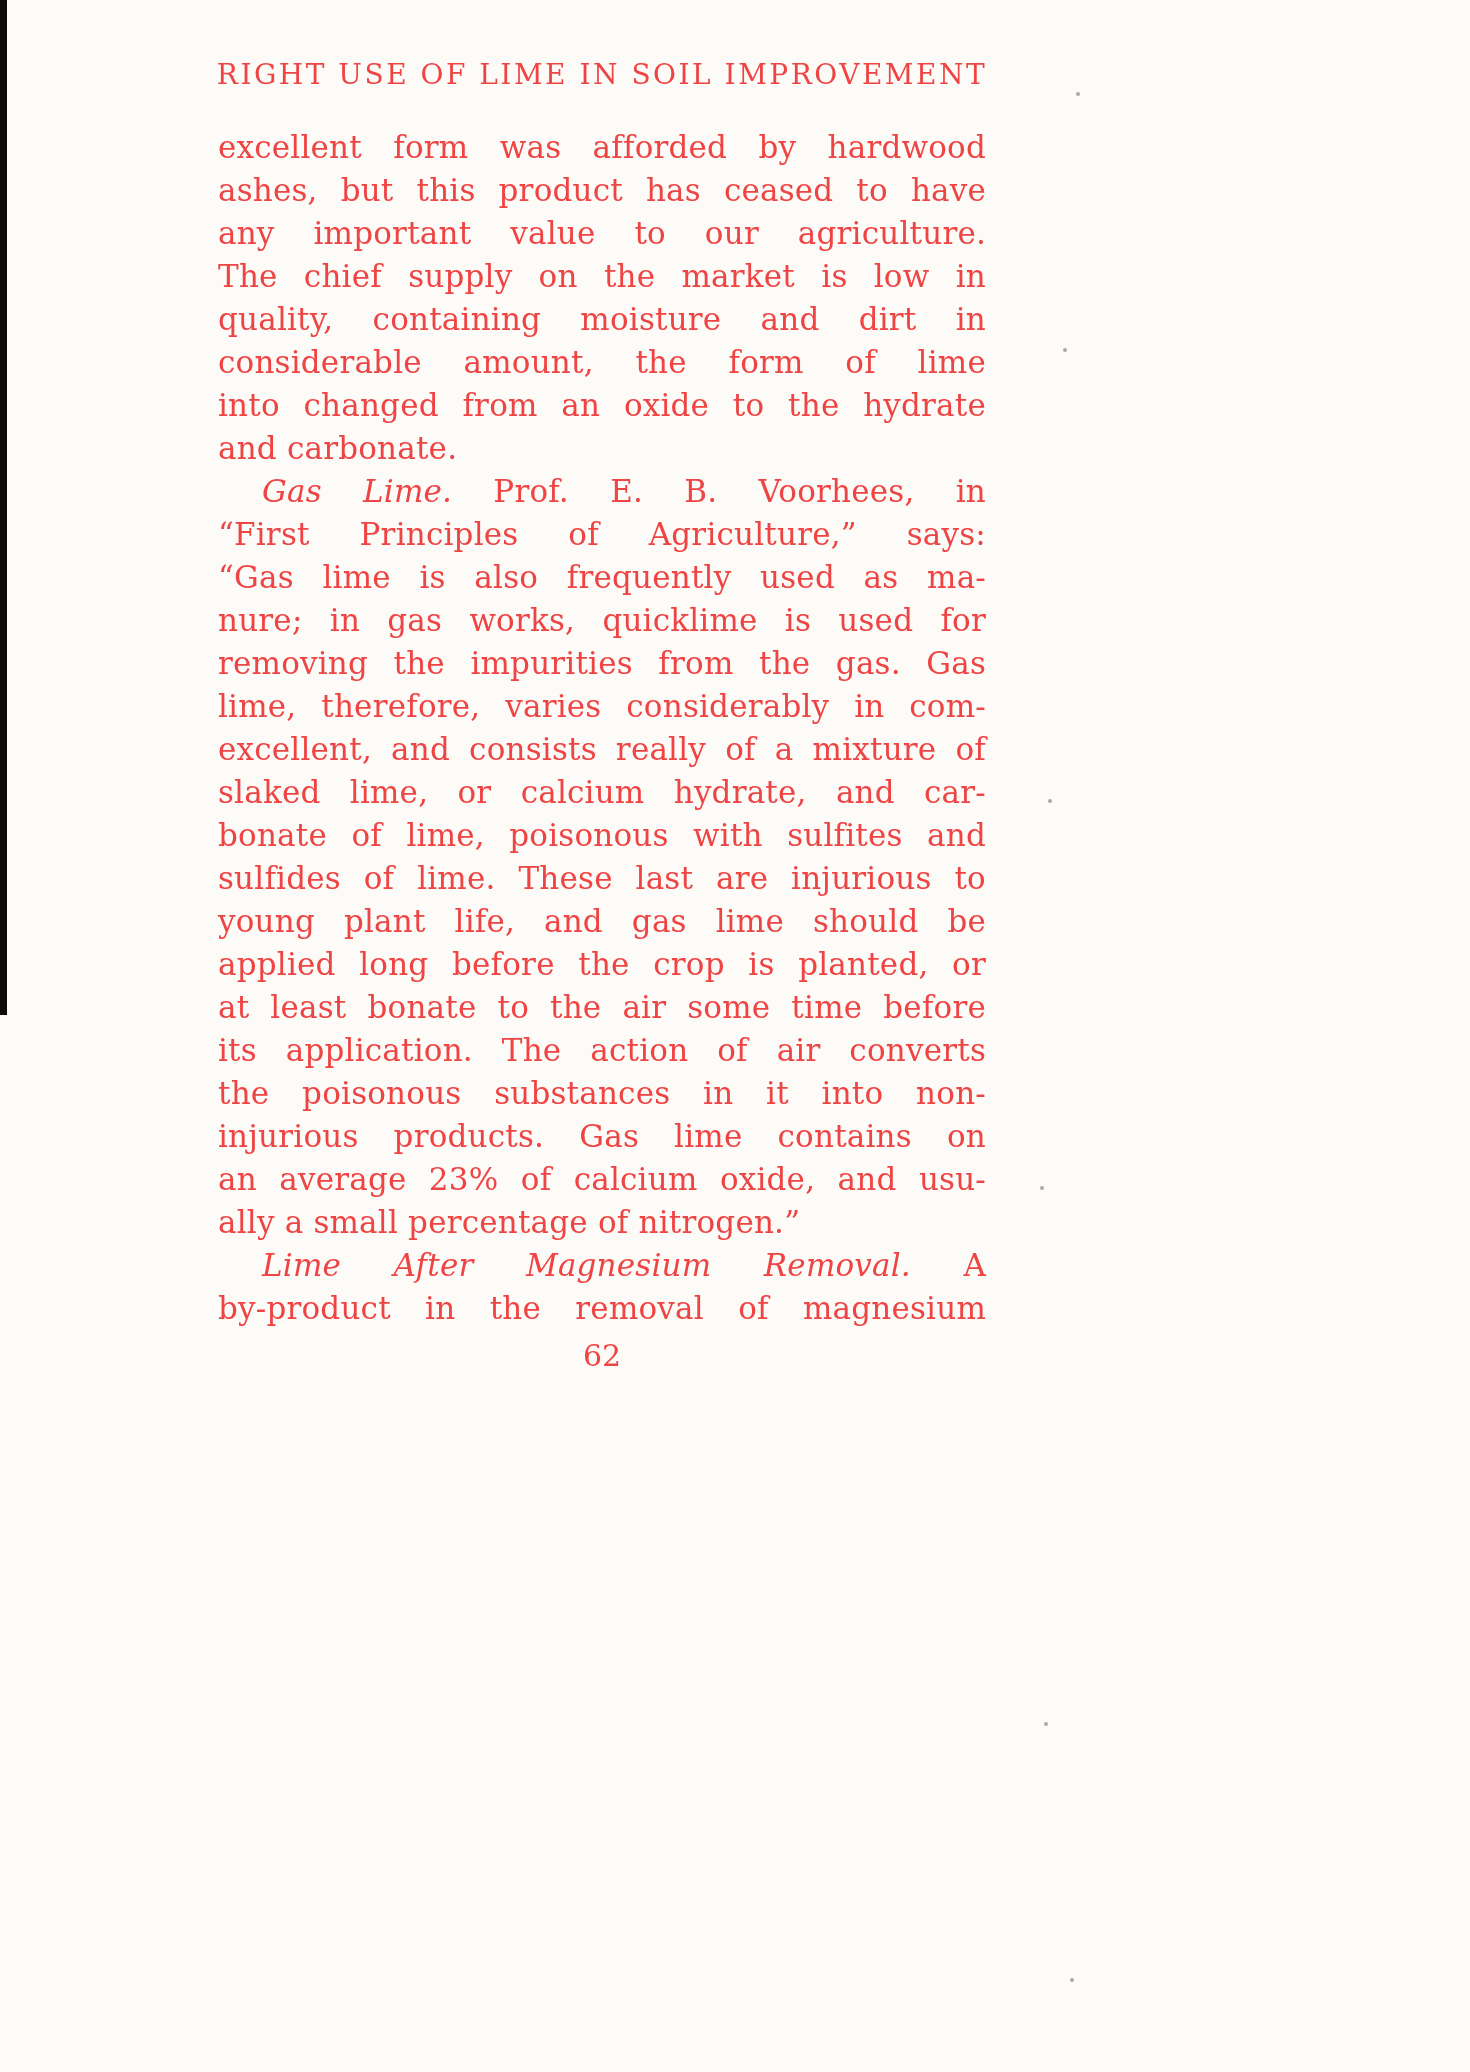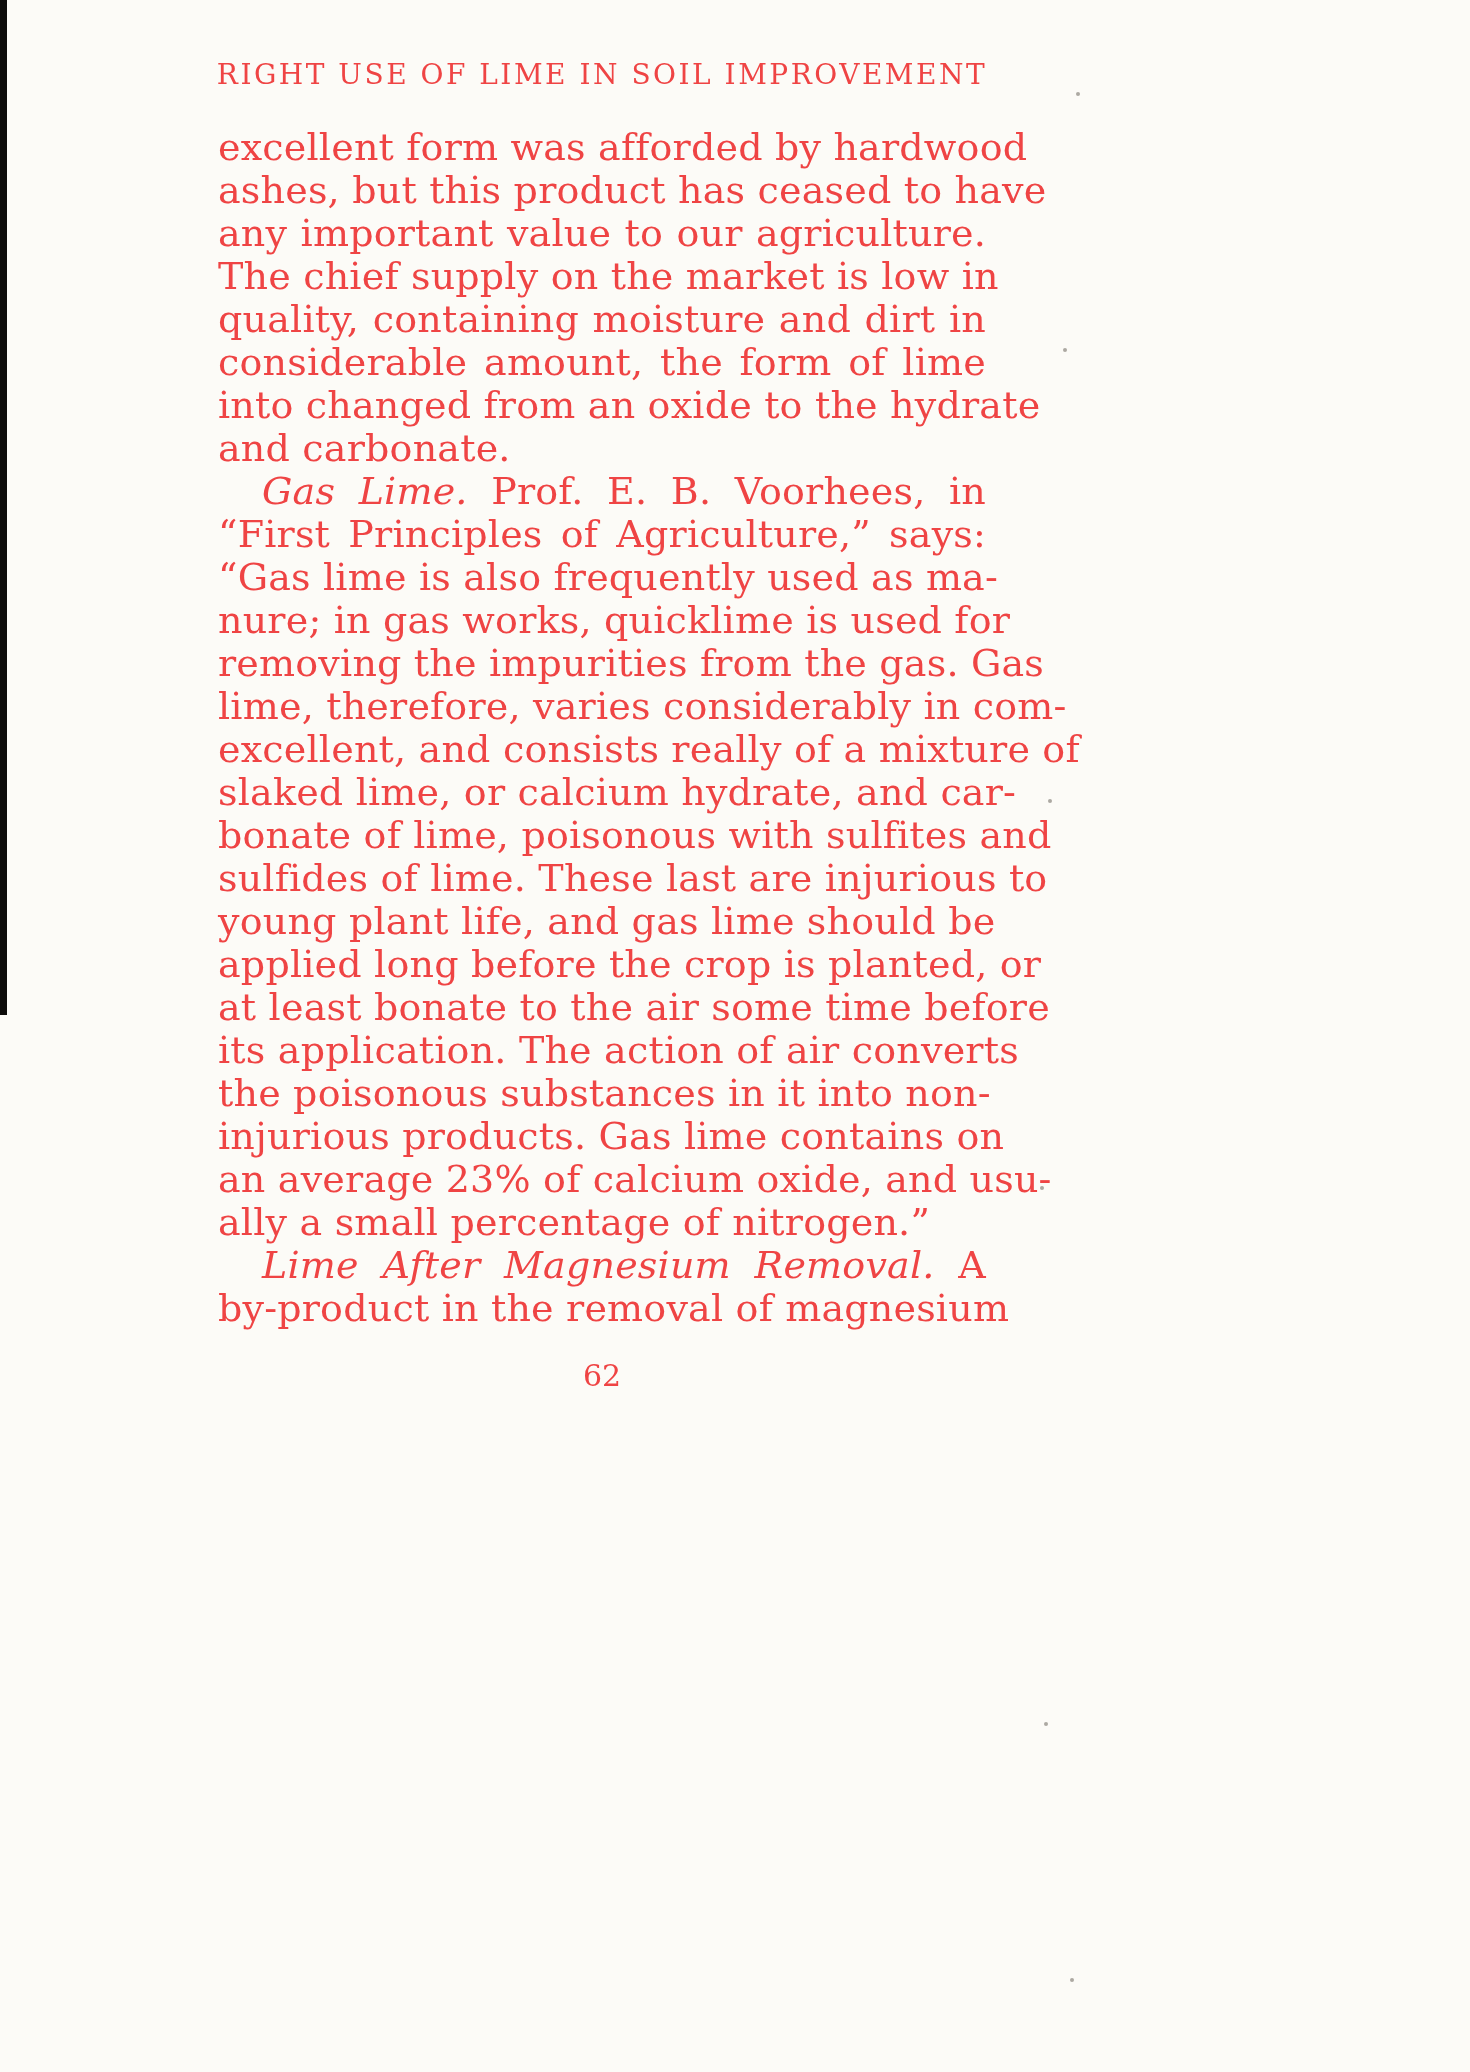--- a/index.html
+++ b/index.html
@@ -45,21 +45,21 @@
     white-space: nowrap;
   }
   .text-block {
     position: absolute;
     left: 218px;
     top: 126px;
     width: 768px;
   }
   .paragraph { margin: 0; }
   .line {
-    font-size: 38px;
+    font-size: 31px;
     line-height: 43px;
     height: 43px;
     text-align: justify;
     text-align-last: justify;
     white-space: nowrap;
     letter-spacing: 0.2px;
   }
   .line.last {
     text-align-last: left;
   }
@@ -69,21 +69,20 @@
   .lead {
     font-style: italic;
   }
   .page-number {
     position: absolute;
     left: 218px;
     width: 768px;
     top: 1338px;
     text-align: center;
     font-size: 30px;
-    margin-top: 20px;
   }
 </style>
 </head>
 <body>
 
 <div id="page">
   <div class="edge-strip"></div>
 
   <div class="speck" style="left:1076px; top:92px;"></div>
   <div class="speck" style="left:1063px; top:348px;"></div>

